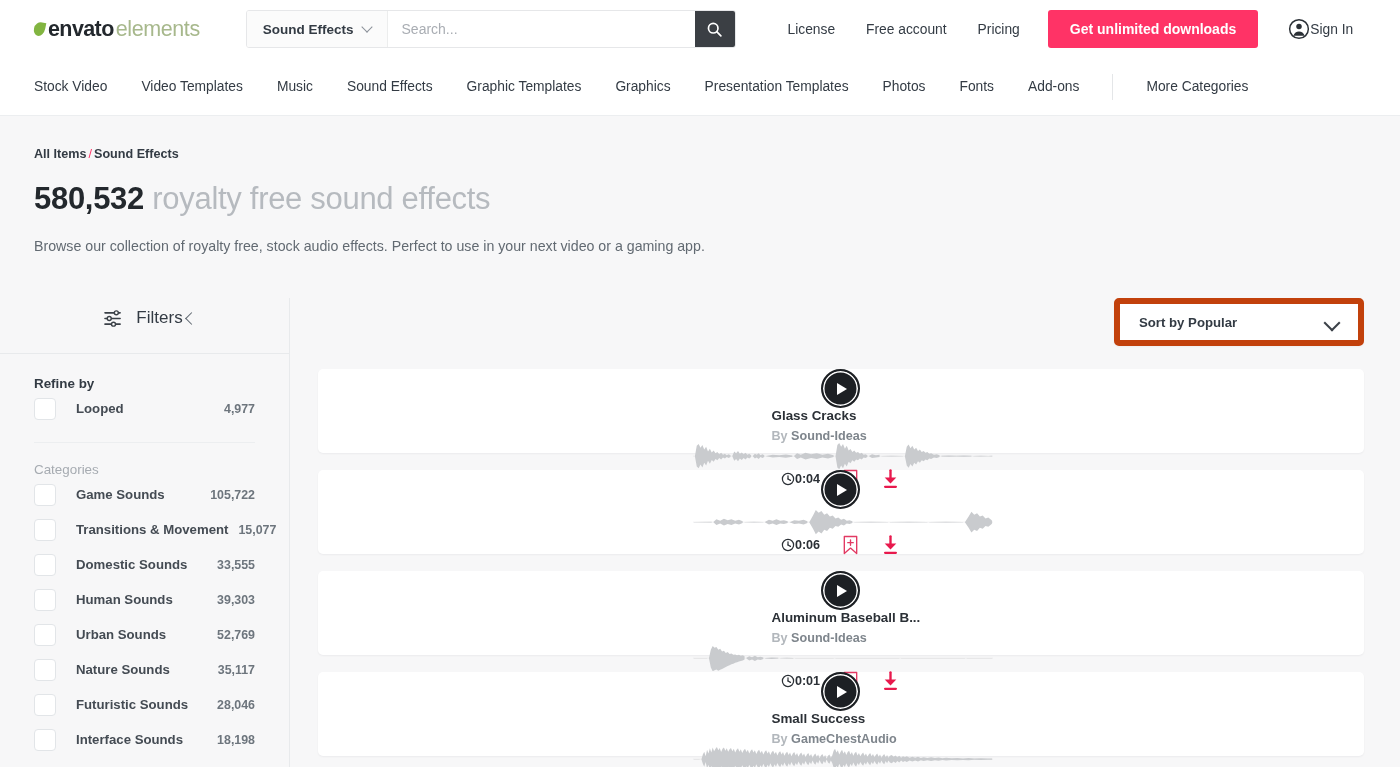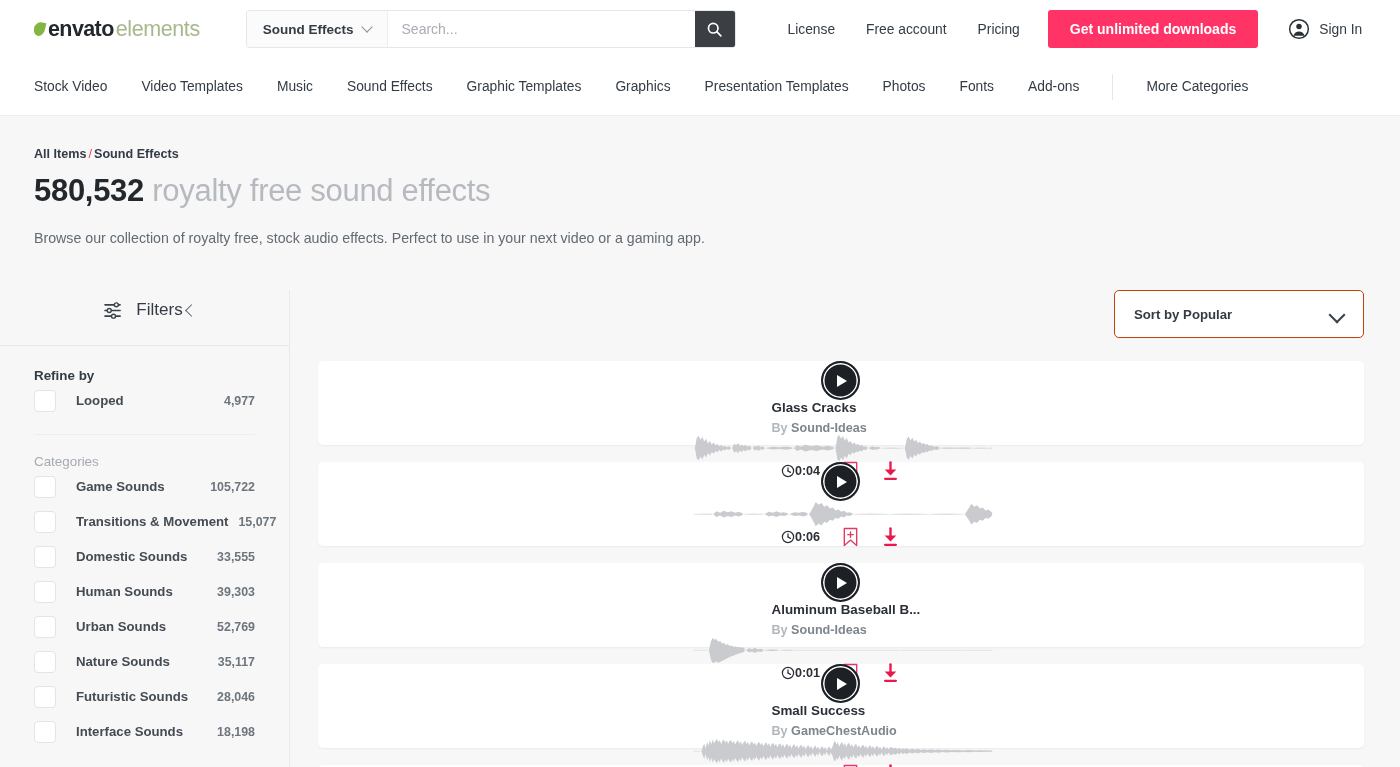--- a/index.html
+++ b/index.html
@@ -83,21 +83,21 @@
     margin-left: 28px;
     background: #ff3366;
     color: #ffffff;
     font-size: 14px; font-weight: bold;
     border: 0; border-radius: 3px;
     height: 38px;
     padding: 0 22px;
     cursor: pointer;
     white-space: nowrap;
   }
-  .signin { display: flex; align-items: center; gap: 9px; margin-left: 30px; cursor: pointer; }
+  .signin { display: flex; align-items: center; margin-left: 30px; cursor: pointer; }
   .signin span { font-size: 13.8px; color: #333b44; font-weight: 500; }
 
   
   .catnav {
     height: 58px;
     background: #ffffff;
     border-bottom: 1px solid #eceef0;
     display: flex;
     align-items: center;
     padding: 0 34px;
@@ -113,21 +113,21 @@
   .catnav .divider {
     width: 1px; height: 26px; background: #e4e6e8; margin: 0 16px;
   }
 
   
   .hero { padding: 31px 34px 0 34px; background: #f7f7f8; }
   .crumb { font-size: 12.6px; font-weight: bold; color: #333b44; }
   .crumb .sep { color: #ff3366; margin: 0 2px; font-weight: 400; }
   .crumb a { color: #333b44; text-decoration: none; }
   .hero h1 {
-    margin-top: 12px;
+    margin-top: 20px;
     font-size: 31px; font-weight: 400; color: #b6babf; letter-spacing: -0.3px;
   }
   .hero h1 b { color: #23282d; font-weight: bold; }
   .hero p { margin-top: 21px; font-size: 14.2px; color: #626a72; }
 
   
   .layout { display: flex; margin-top: 44px; position: relative; }
 
   
   .sidebar {
@@ -178,21 +178,21 @@
   }
   .grp-gap { height: 16px; }
   .grp-rule { height: 1px; background: #eceef0; margin: 0 34px; }
 
   
   .results { flex: 1; padding: 0 36px 0 28px; }
   .sortrow { display: flex; justify-content: flex-end; }
   .sortbox {
     width: 250px; height: 48px;
     background: #ffffff;
-    border: 1px solid #c2410c;
+    border: 6px solid #c2410c;
     border-radius: 5px;
     display: flex; align-items: center; justify-content: space-between;
     padding: 0 18px 0 19px;
     font-size: 13.2px; font-weight: bold; color: #333b44;
     cursor: pointer;
     box-shadow: 0 1px 2px rgba(24,28,33,0.035);
   }
   .chev-dn { width: 16px; height: 10px; position: relative; }
   .chev-dn::before {
     content: ""; position: absolute; left: 2px; top: 0px;

